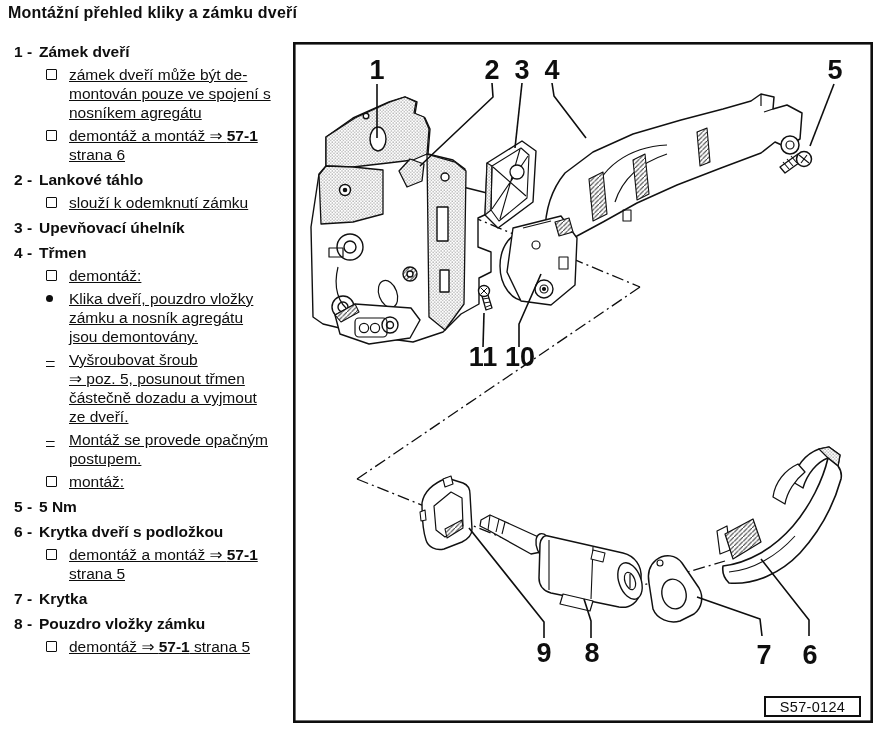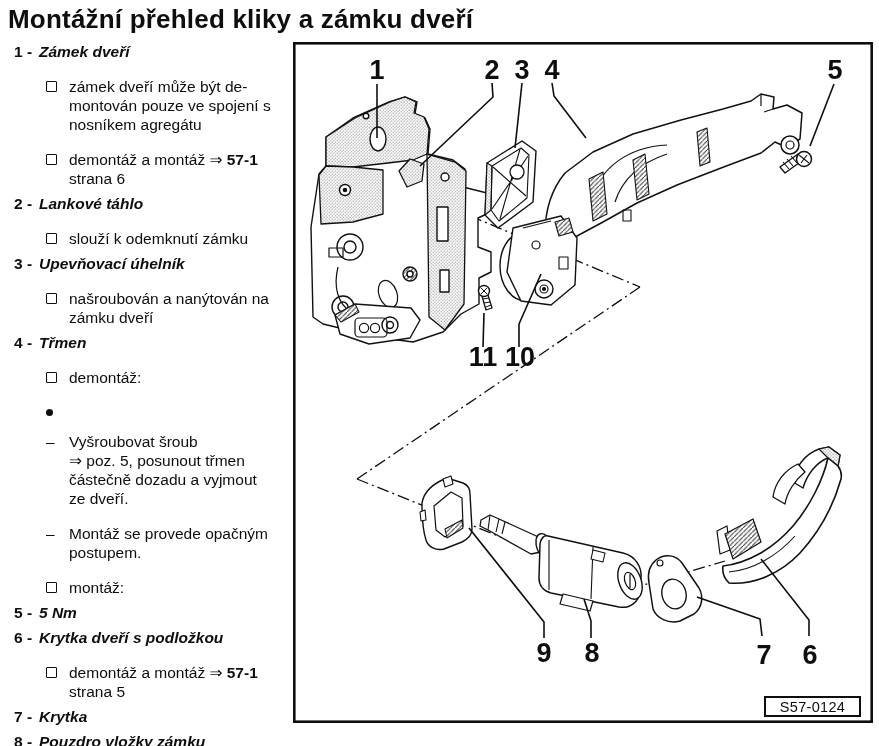--- a/index.html
+++ b/index.html
@@ -4,30 +4,30 @@
 <style>
   html,body{margin:0;padding:0;}
   body{
     width:879px;height:746px;position:relative;overflow:hidden;
     background:#ffffff;color:#0e0e0e;
     font-family:"Liberation Sans", sans-serif;
     -webkit-font-smoothing:antialiased;
   }
   .title{
     position:absolute;left:8px;top:4px;
-    font-size:26px;font-weight:bold;letter-spacing:.2px;
+    font-size:16px;font-weight:bold;letter-spacing:.2px;
   }
   .parts{
     position:absolute;left:14px;top:42px;width:276px;
   }
   .item{display:flex;margin-bottom:6px;}
   .num{width:25px;flex:none;font-weight:bold;font-size:15.5px;line-height:19px;white-space:nowrap;}
   .ibody{flex:1;min-width:0;}
-  .hd{font-weight:bold;font-size:15.5px;line-height:19px;font-style:italic;}
-  .sub{display:flex;margin-left:7px;margin-top:16px;}
+  .hd{font-weight:bold;font-size:15.5px;line-height:19px;}
+  .sub{display:flex;margin-left:7px;margin-top:4px;text-decoration:underline;}
   .mk{width:23px;flex:none;display:flex;}
   .mk-checkbox::before{
     content:"";width:9px;height:9px;border:1.6px solid #0e0e0e;
     border-radius:1px;margin-top:4px;
   }
   .mk-bullet::before{
     content:"";width:7px;height:7px;background:#0e0e0e;border-radius:50%;margin-top:6px;
   }
   .mk-dash{font-size:15.5px;line-height:19px;}
   .mk-dash::before{content:"\2013";font-weight:normal;}
@@ -71,37 +71,35 @@
         <div class="sub">
           <span class="mk mk-checkbox"></span>
           <div class="tx"><span>slouží k odemknutí zámku</span></div>
         </div>
       </div>
     </div>
     <div class="item">
       <div class="num">3 -</div>
       <div class="ibody">
         <div class="hd">Upevňovací úhelník</div>
-        <div class="sub">
-          <span class="mk mk-checkbox"></span>
-          <div class="tx"><span>našroubován a nanýtován na
-zámku dveří</span></div>
-        </div>
       </div>
     </div>
     <div class="item">
       <div class="num">4 -</div>
       <div class="ibody">
         <div class="hd">Třmen</div>
         <div class="sub">
           <span class="mk mk-checkbox"></span>
           <div class="tx"><span>demontáž:</span></div>
         </div>
         <div class="sub">
           <span class="mk mk-bullet"></span>
+          <div class="tx"><span>Klika dveří, pouzdro vložky
+zámku a nosník agregátu
+jsou demontovány.</span></div>
         </div>
         <div class="sub">
           <span class="mk mk-dash"></span>
           <div class="tx"><span>Vyšroubovat šroub
 ⇒ poz. 5, posunout třmen
 částečně dozadu a vyjmout
 ze dveří.</span></div>
         </div>
         <div class="sub">
           <span class="mk mk-dash"></span>

